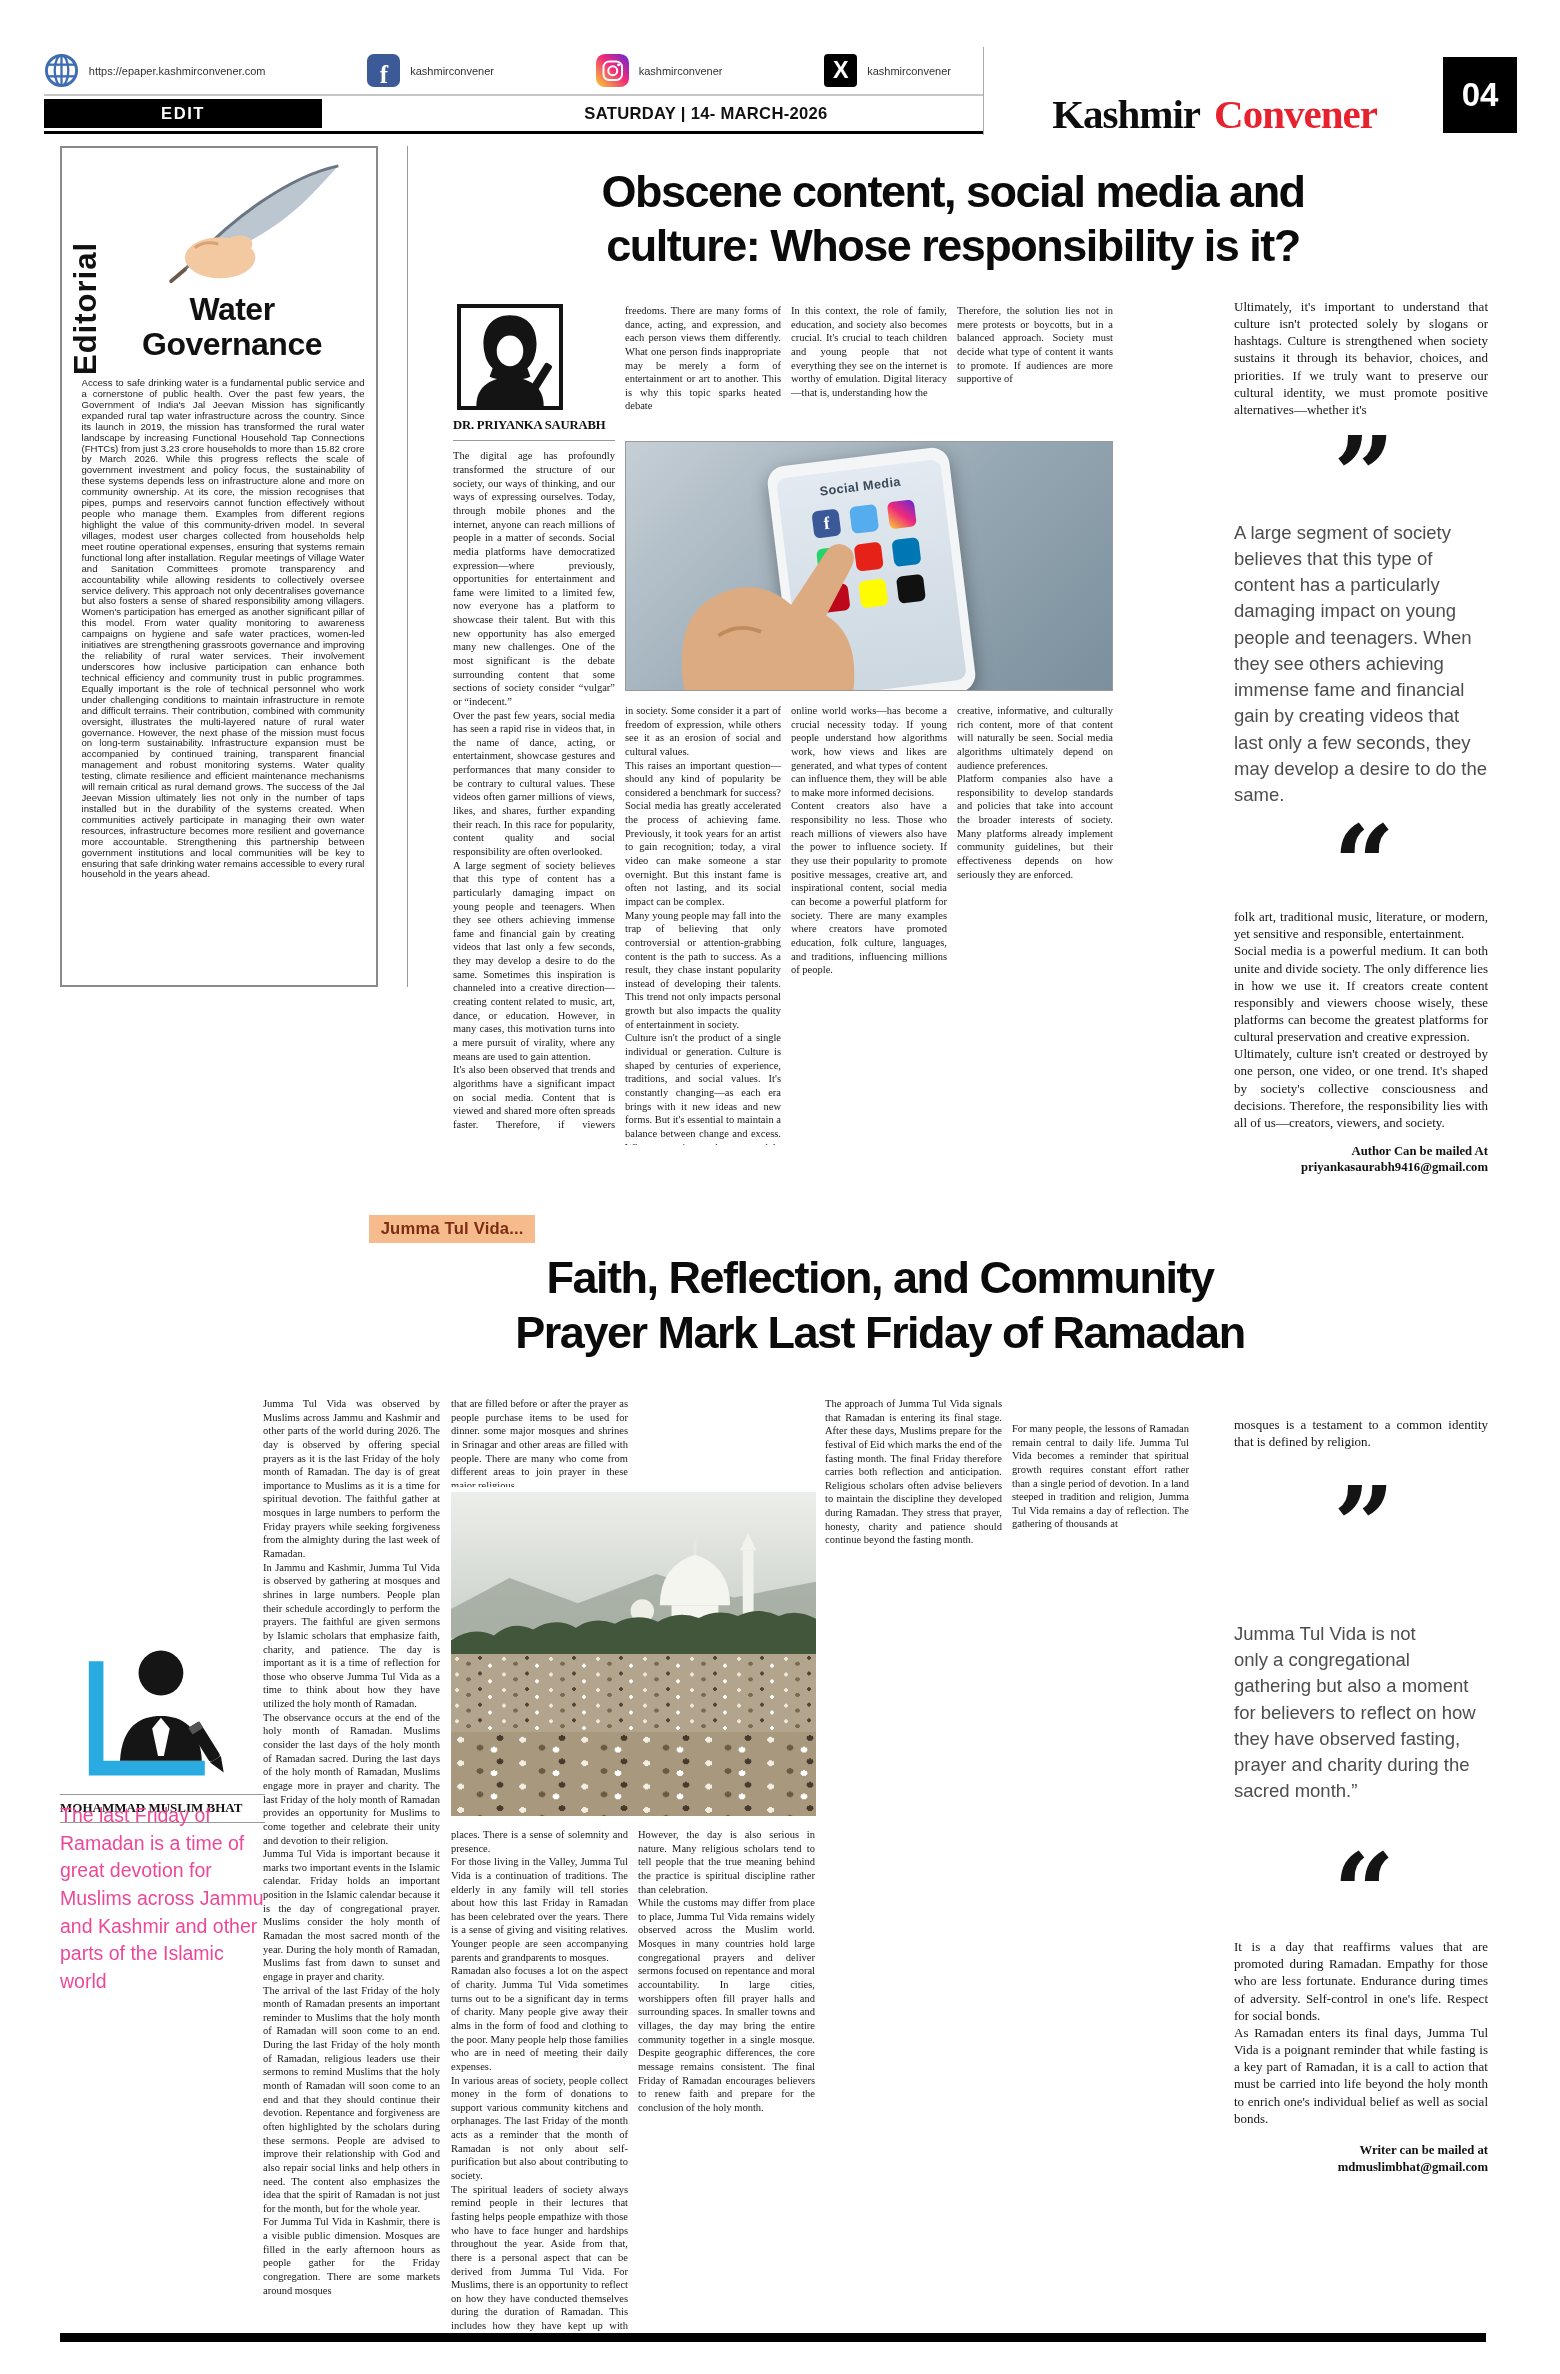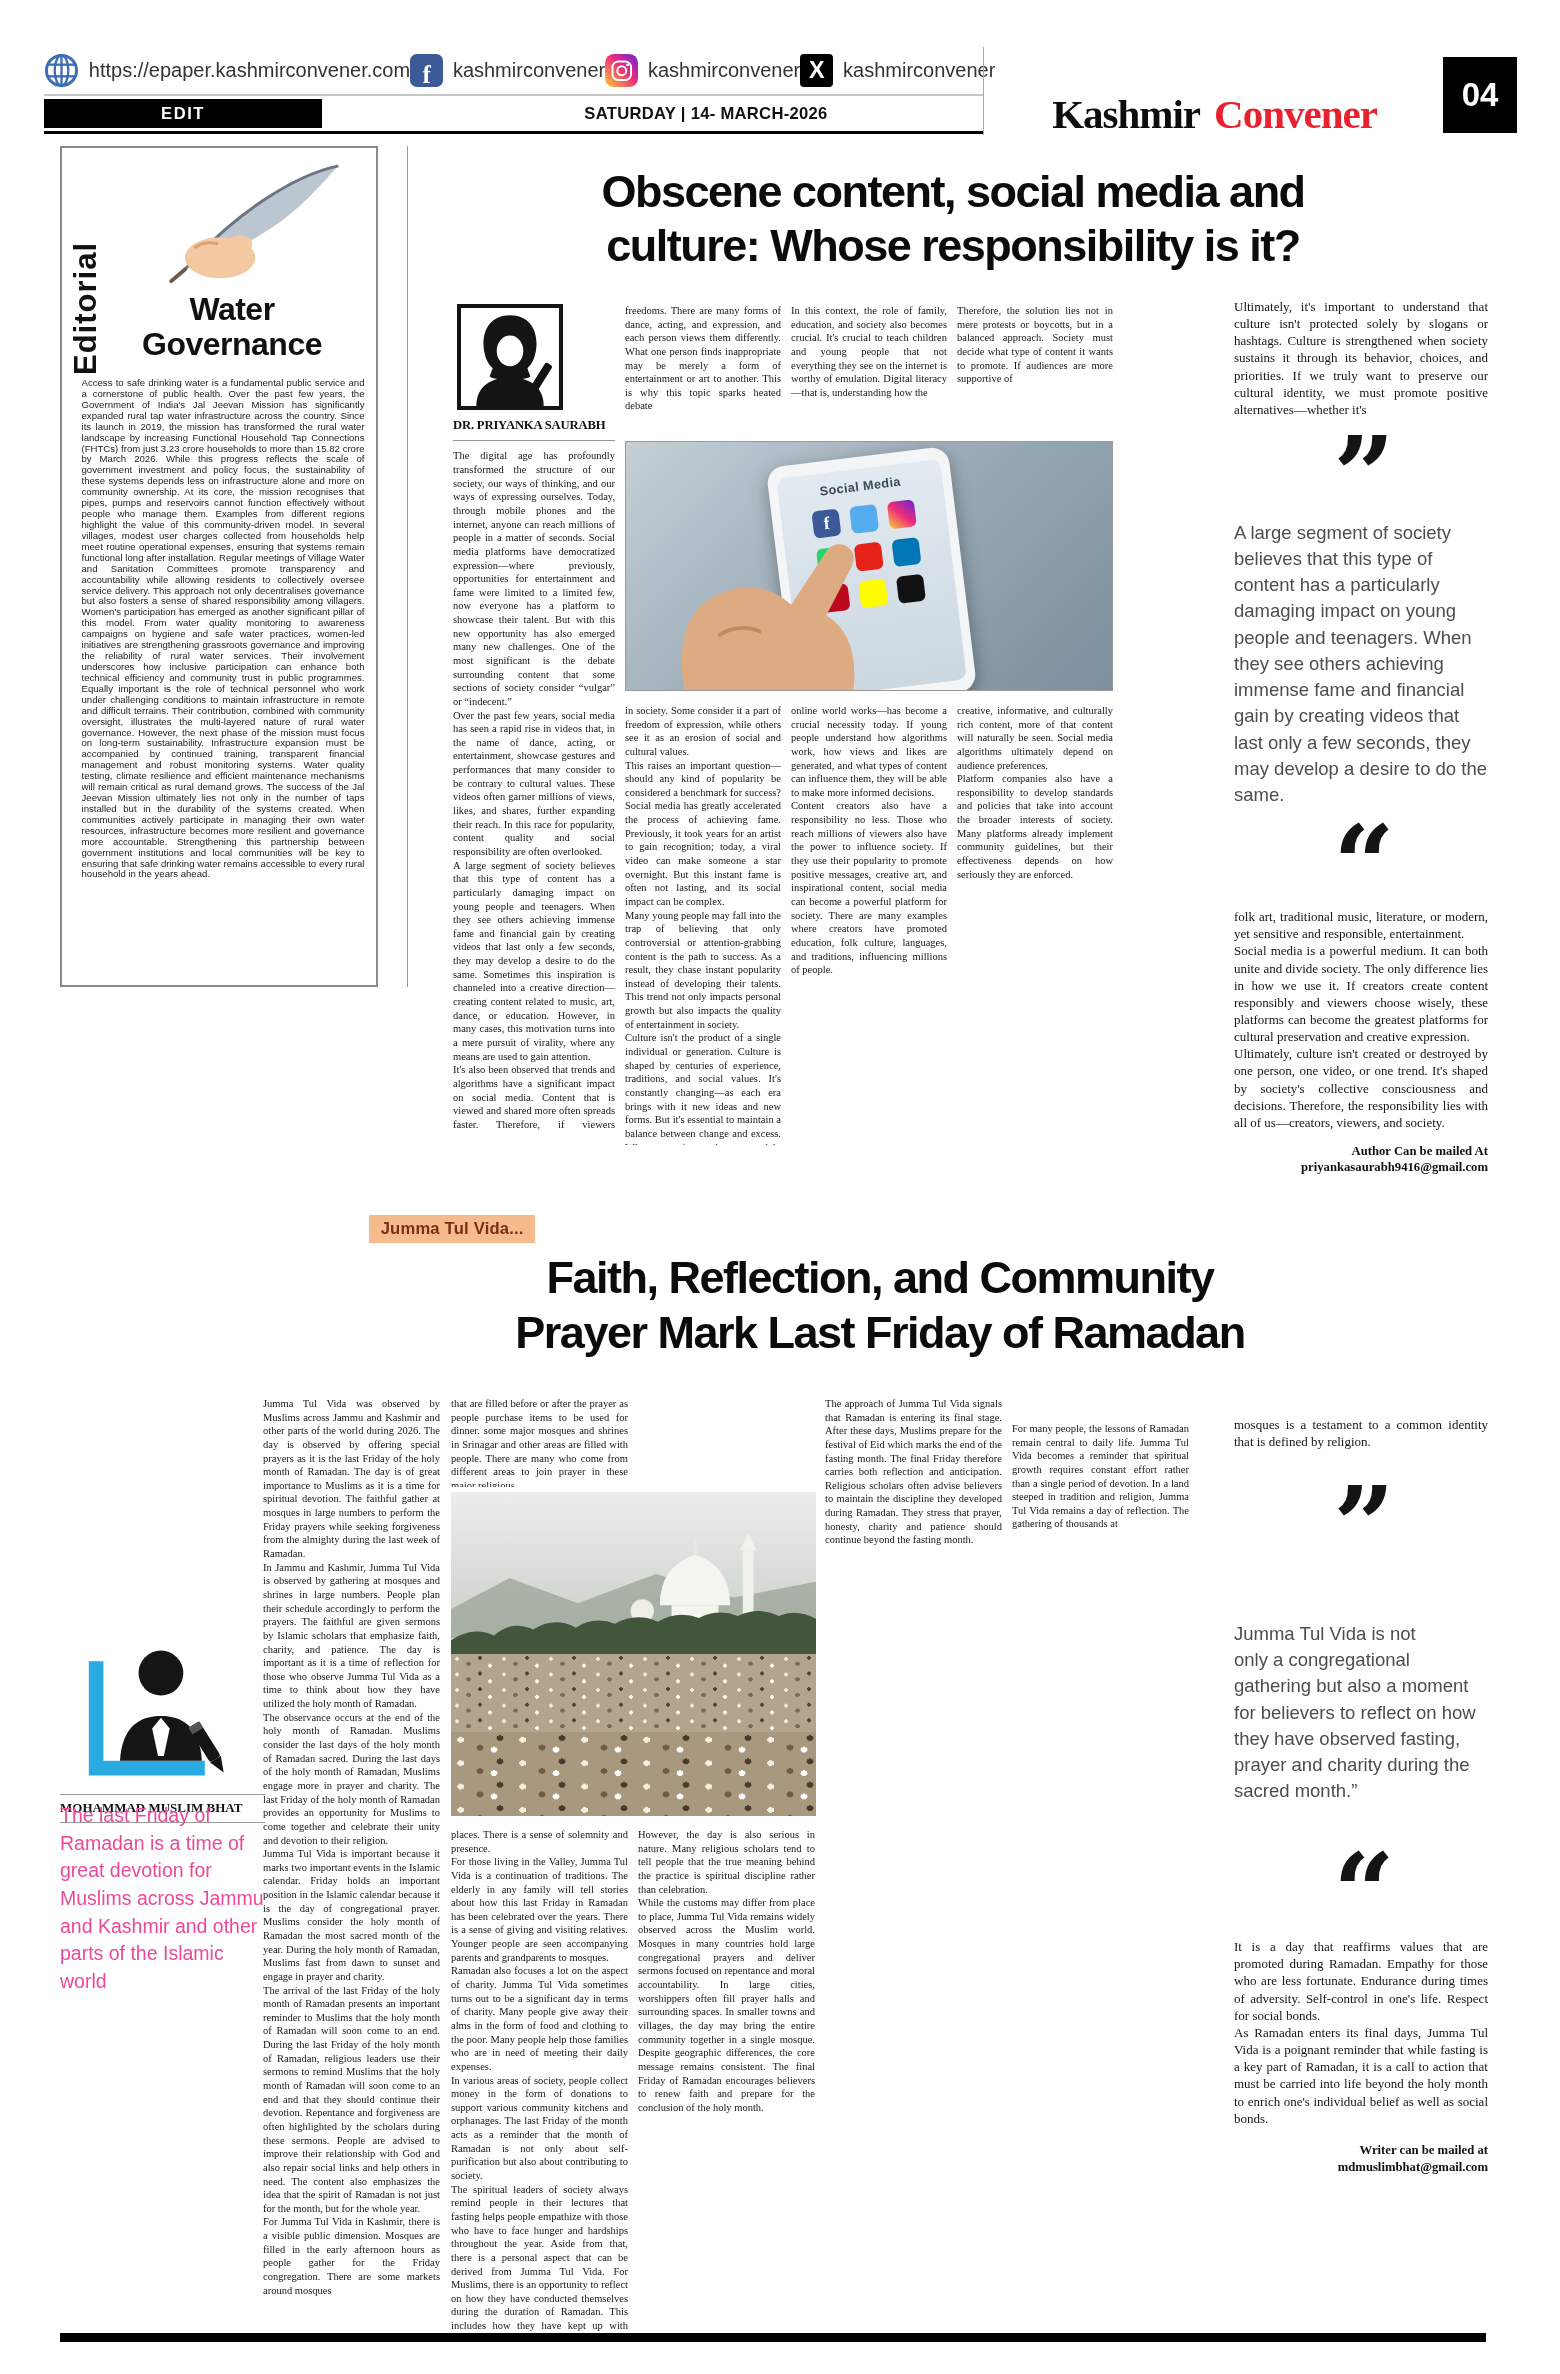--- a/index.html
+++ b/index.html
@@ -1,21 +1,21 @@
 <!DOCTYPE html>
 <html><head>
 <meta charset="utf-8">
 <style>
   html,body{margin:0;padding:0;background:#e9e9e9;}
   .page{position:relative;width:1560px;height:2375px;background:#fff;margin:0 auto;
         font-family:"Liberation Sans",sans-serif;color:#111;overflow:hidden;}
   
   .social-row{position:absolute;left:44px;top:49px;width:907px;height:43px;display:flex;align-items:center;justify-content:space-between;}
   .social-item{display:flex;align-items:center;gap:9.8px;}
-  .social-label{font-size:20px;color:#333;}
+  .social-label{font-size:11px;color:#333;}
   .icon-globe{width:35px;height:35px;}
   .icon-fb{width:33px;height:33px;border-radius:6.8px;background:#3d5a98;color:#fff;font-weight:bold;
            font-family:"Liberation Serif",serif;font-size:25px;display:flex;align-items:flex-end;justify-content:center;line-height:0.95;}
   .icon-ig{width:33px;height:33px;border-radius:8.8px;background:linear-gradient(45deg,#f9ce34 0%,#ee2a7b 55%,#6228d7 100%);
            display:flex;align-items:center;justify-content:center;}
   .icon-x{width:33px;height:33px;border-radius:3.9px;background:#000;color:#fff;font-weight:bold;font-size:23.4px;
           display:flex;align-items:center;justify-content:center;font-family:"Liberation Sans",sans-serif;}
   .hdr-vrule{position:absolute;left:983px;top:47px;width:1px;height:88px;background:#aaa;}
   .hdr-grayrule{position:absolute;left:44px;top:94px;width:939px;height:2px;background:#c6c6c6;}
   .edit-box{position:absolute;left:44px;top:99px;width:278px;height:29px;background:#000;color:#fff;

